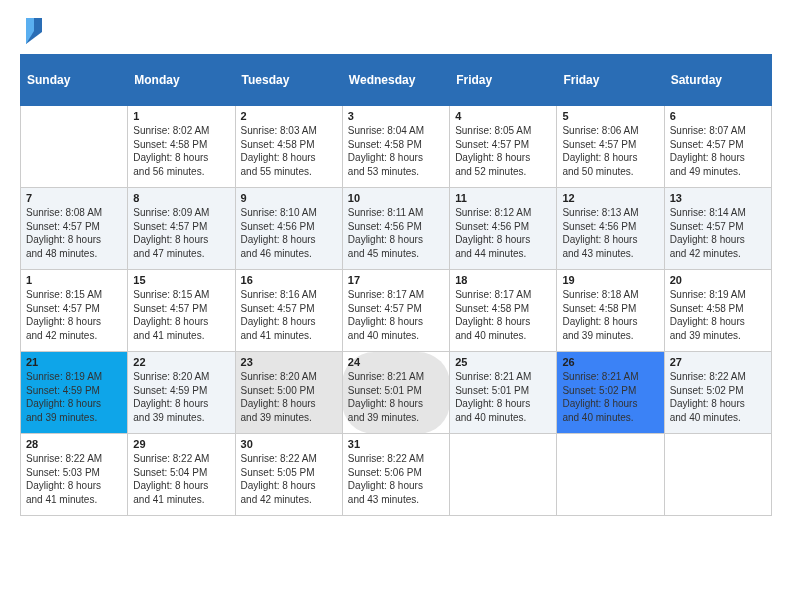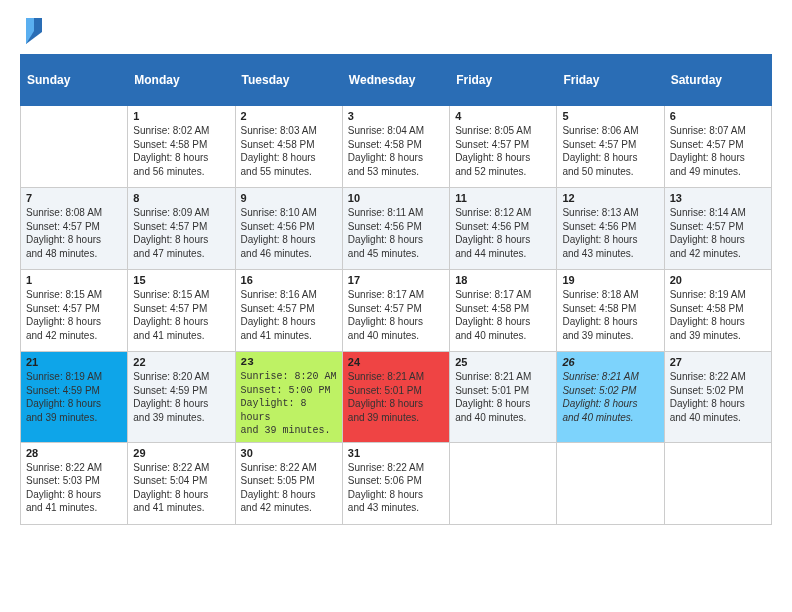--- a/index.html
+++ b/index.html
@@ -219,33 +219,33 @@
         </tr>
         <tr>
           <td style="background: #0ea5e9;">
             <span class="day-num">21</span>
             <div class="day-info">Sunrise: 8:19 AM<br>Sunset: 4:59 PM<br>Daylight: 8 hours<br>and 39 minutes.</div>
           </td>
           <td style="background: rgb(240, 244, 248);">
             <span class="day-num">22</span>
             <div class="day-info">Sunrise: 8:20 AM<br>Sunset: 4:59 PM<br>Daylight: 8 hours<br>and 39 minutes.</div>
           </td>
-          <td style="background: #bef264; font-family: Liberation Mono, monospace;">
+          <td style="background: #e5e5e5;">
             <span class="day-num">23</span>
             <div class="day-info">Sunrise: 8:20 AM<br>Sunset: 5:00 PM<br>Daylight: 8 hours<br>and 39 minutes.</div>
           </td>
-          <td style="background: #ef4444;">
+          <td style="background: #e5e5e5; border-radius: 32px;">
             <span class="day-num">24</span>
             <div class="day-info">Sunrise: 8:21 AM<br>Sunset: 5:01 PM<br>Daylight: 8 hours<br>and 39 minutes.</div>
           </td>
           <td style="background: rgb(240, 244, 248);">
             <span class="day-num">25</span>
             <div class="day-info">Sunrise: 8:21 AM<br>Sunset: 5:01 PM<br>Daylight: 8 hours<br>and 40 minutes.</div>
           </td>
-          <td style="background: #7dd3fc; font-style: italic;">
+          <td style="background: #3b82f6;">
             <span class="day-num">26</span>
             <div class="day-info">Sunrise: 8:21 AM<br>Sunset: 5:02 PM<br>Daylight: 8 hours<br>and 40 minutes.</div>
           </td>
           <td style="background: rgb(240, 244, 248);">
             <span class="day-num">27</span>
             <div class="day-info">Sunrise: 8:22 AM<br>Sunset: 5:02 PM<br>Daylight: 8 hours<br>and 40 minutes.</div>
           </td>
         </tr>
         <tr>
           <td>

